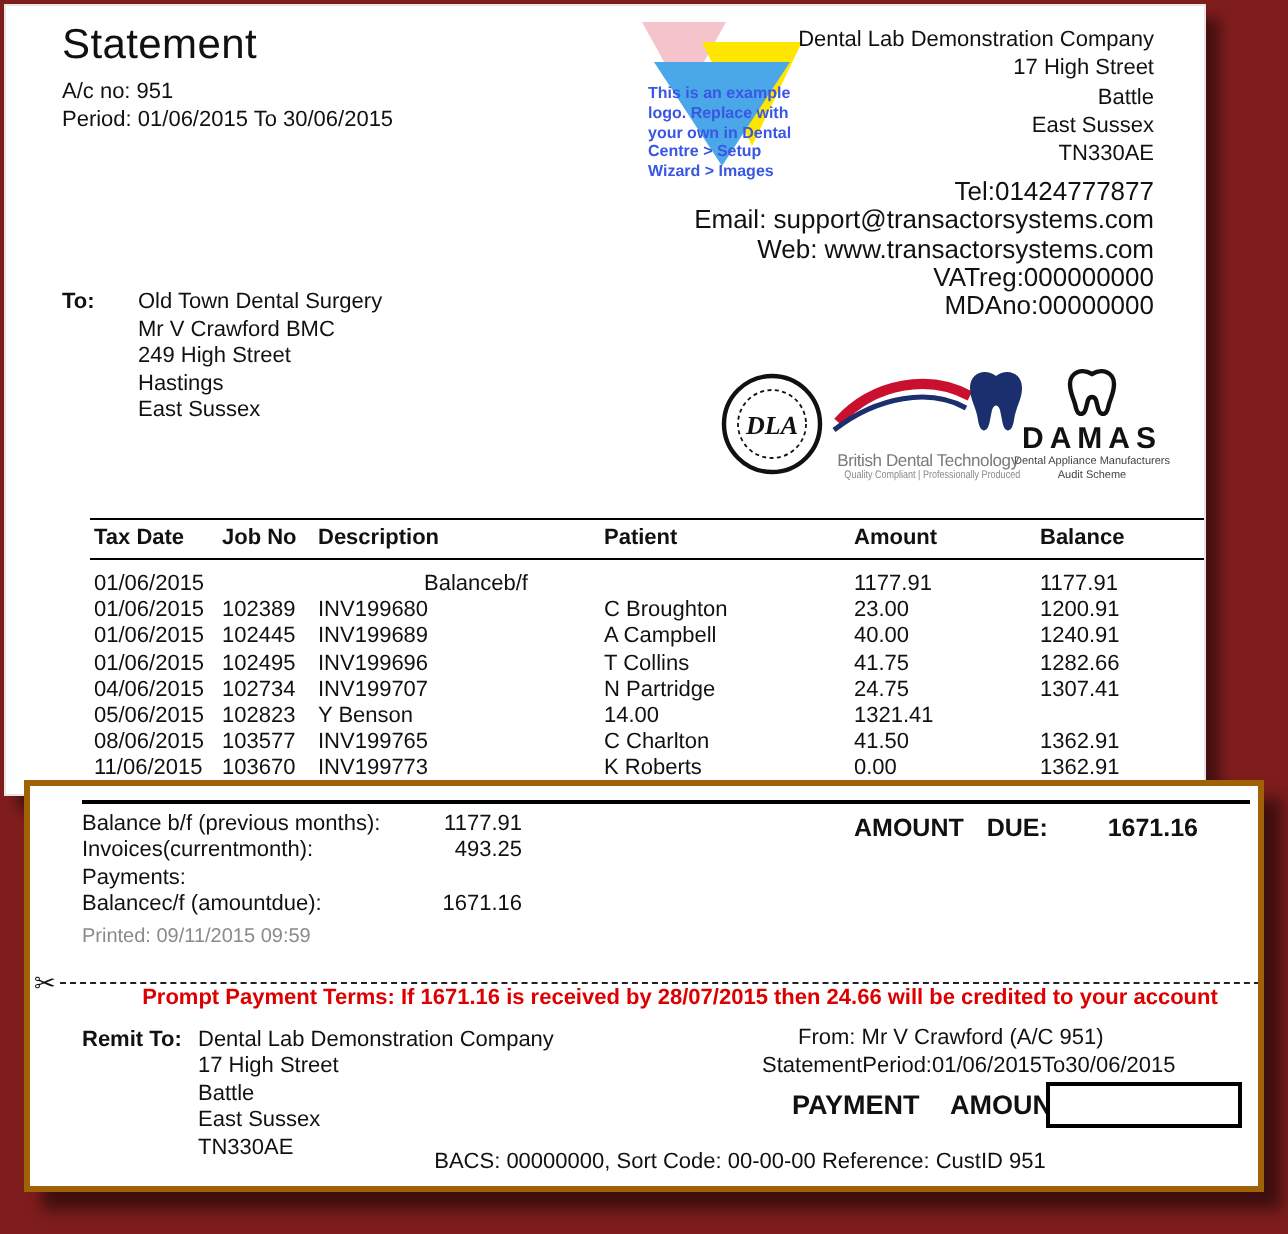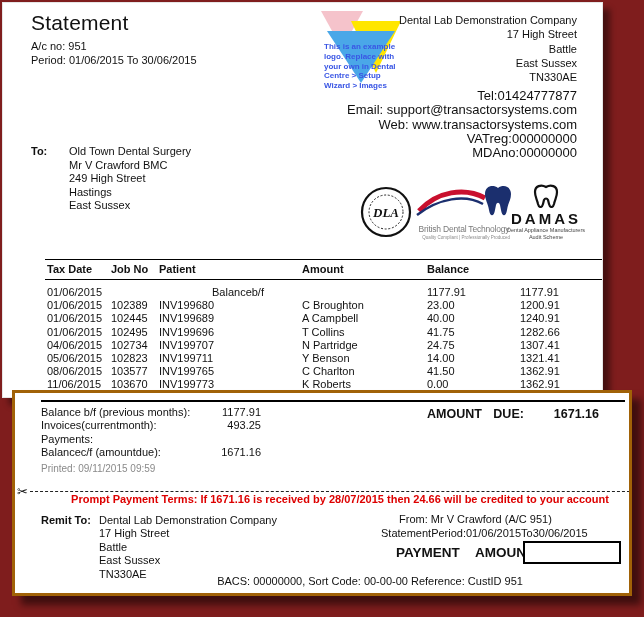--- a/index.html
+++ b/index.html
@@ -153,20 +153,21 @@
         </g>
       </svg>
       <div class="bdt-title">British Dental Technology</div>
       <div class="bdt-sub">Quality Compliant | Professionally Produced</div>
     </div>
 
     <div class="abs table">
       <div class="thead" id="table-head">
           <div class="c c1">Tax Date</div>
           <div class="c c2">Job No</div>
+          <div class="c c3">Description</div>
           <div class="c c4">Patient</div>
           <div class="c c5">Amount</div>
           <div class="c c6">Balance</div>
         </div>
       <div id="table-body">
           <div class="trow bf">
             <div class="c c1">01/06/2015</div>
             <div class="c c2"></div>
             <div class="c c3">Balanceb/f</div>
             <div class="c c4"></div>
@@ -201,21 +202,20 @@
             <div class="c c1">04/06/2015</div>
             <div class="c c2">102734</div>
             <div class="c c3">INV199707</div>
             <div class="c c4">N Partridge</div>
             <div class="c c5">24.75</div>
             <div class="c c6">1307.41</div>
           </div>
           <div class="trow">
             <div class="c c1">05/06/2015</div>
             <div class="c c2">102823</div>
-            <div class="c c3">INV199711</div>
             <div class="c c4">Y Benson</div>
             <div class="c c5">14.00</div>
             <div class="c c6">1321.41</div>
           </div>
           <div class="trow">
             <div class="c c1">08/06/2015</div>
             <div class="c c2">103577</div>
             <div class="c c3">INV199765</div>
             <div class="c c4">C Charlton</div>
             <div class="c c5">41.50</div>

